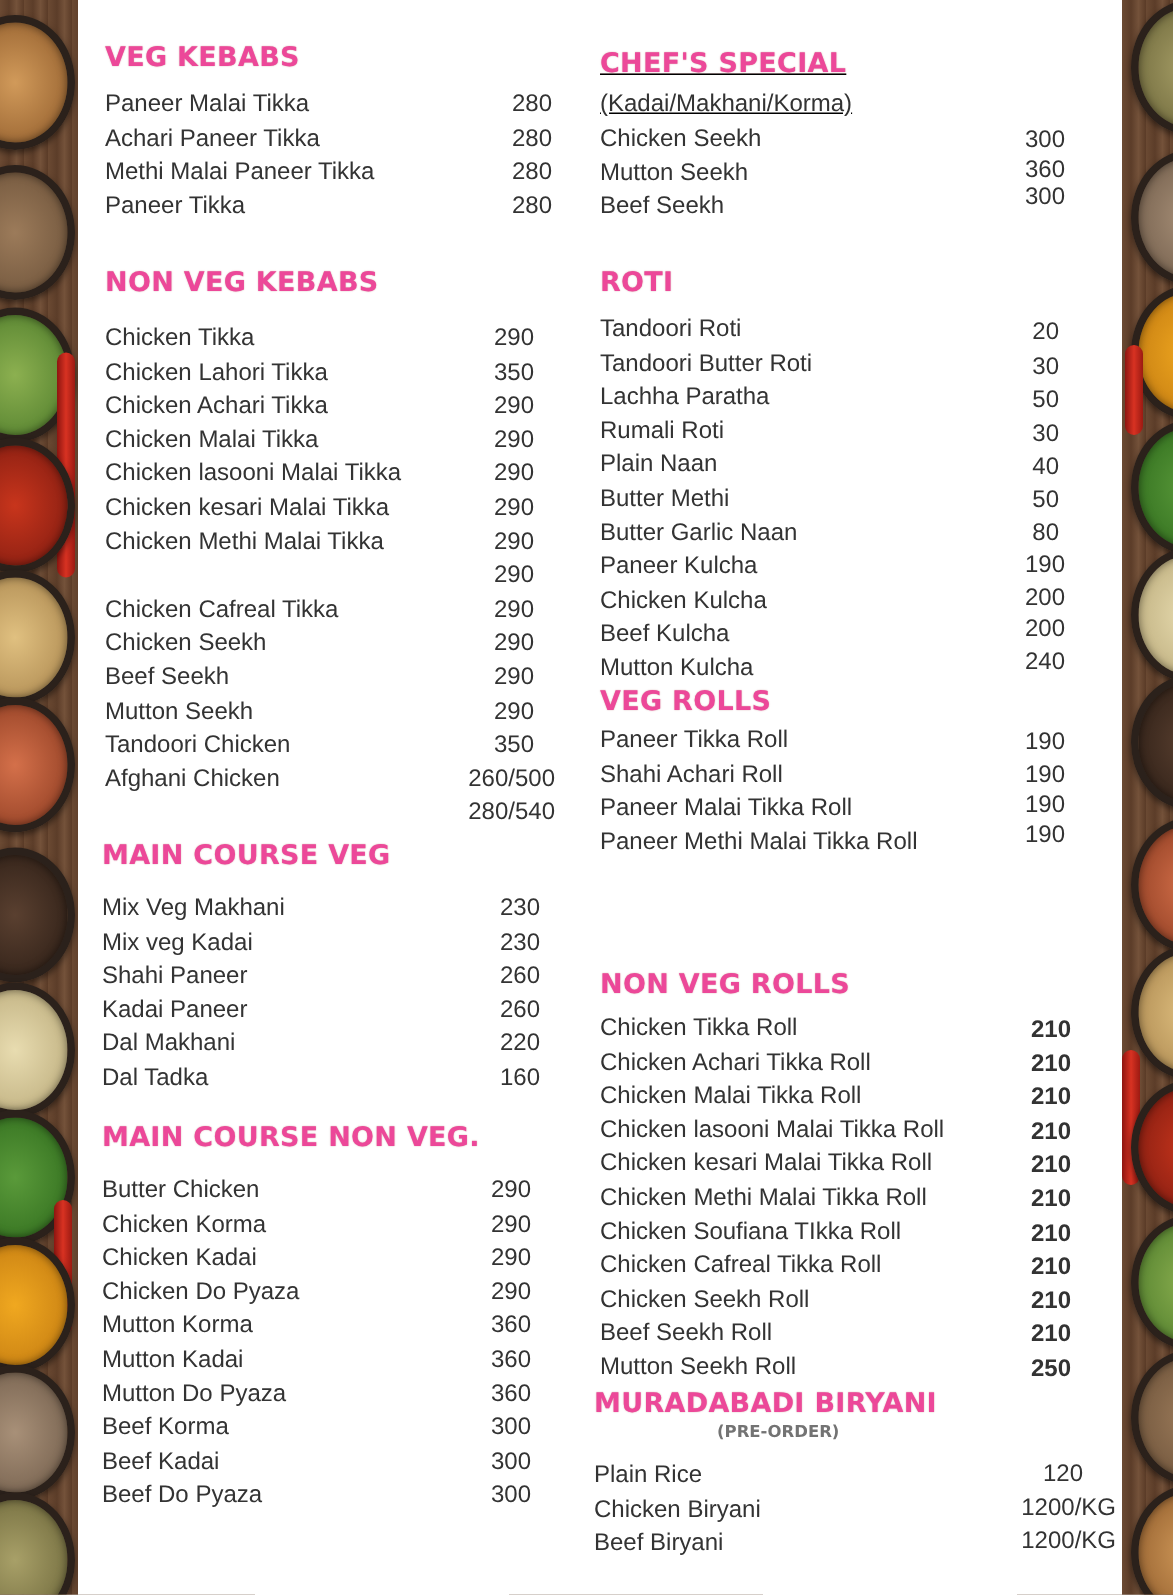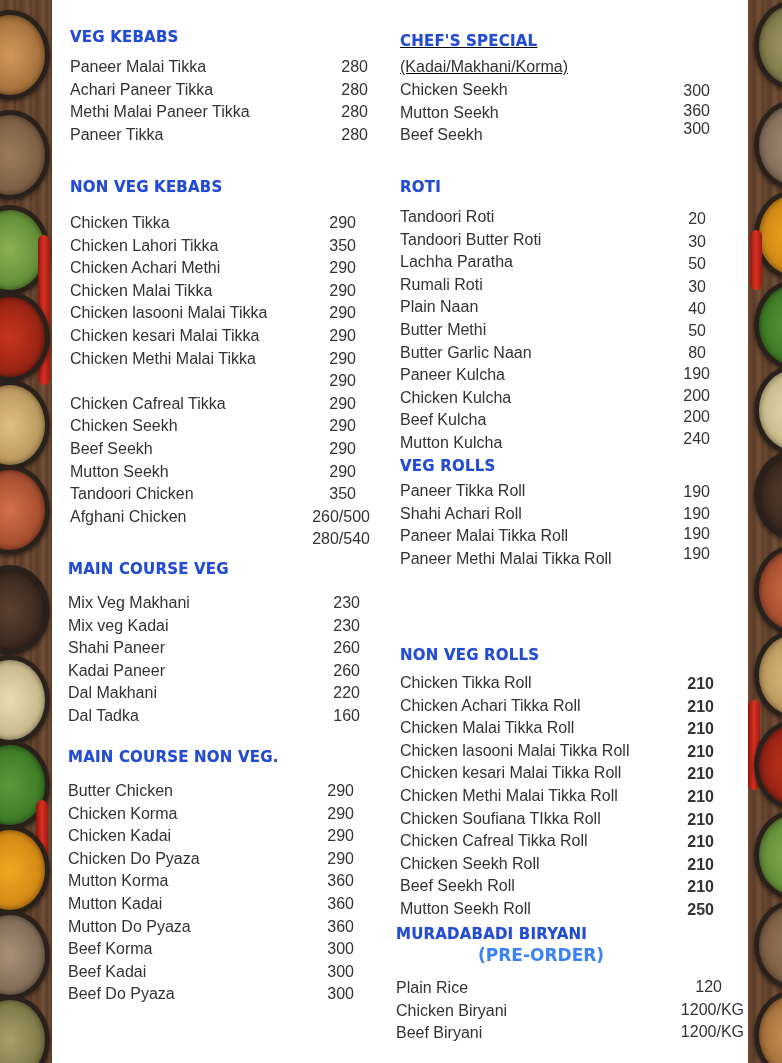--- a/index.html
+++ b/index.html
@@ -26,27 +26,27 @@
   .paper {
     position: absolute; left: 52px; top: 0; width: 696px; height: 1063px;
     background: #ffffff;
   }
   .col { position: absolute; top: 0; }
   .col.left { left: 18px; width: 300px; }
   .col.right { left: 348px; width: 336px; }
   .section { position: absolute; left: 0; right: 0; }
   .heading {
     font-family: "DejaVu Sans", sans-serif; font-weight: bold;
-    color: #1d4ed8; font-size: 15px; letter-spacing: 0.2px;
+    color: #ec4899; font-size: 18px; letter-spacing: 0.2px;
     text-shadow: 0 0 1px rgba(139,26,26,0.4);
     white-space: nowrap;
   }
   .subheading {
     font-family: "DejaVu Sans", sans-serif; font-weight: bold;
-    color: #3b82f6; font-size: 17px; margin-left: 82px; margin-top: 2px;
+    color: #737373; font-size: 11px; margin-left: 82px; margin-top: 2px;
   }
   .note { font-size: 16px; color: #333; margin-top: 6px; height: 22px; line-height: 22px; }
   .items { margin-top: 8px; }
   .item { position: relative; height: 22.6px; line-height: 22.6px; font-size: 16px; color: #333; white-space: nowrap; }
   .item .price { position: absolute; top: 0; text-align: right; }
   .col.left .item .price { right: 2px; }
   .col.right .item .price { right: 26px; }
   .shifted-nonveg .item .price { right: 0px; font-weight: bold; }
   .biryani .item .price { right: -6px; }
   .item-name { display: inline-block; }
@@ -100,21 +100,21 @@
         <div class="item"><span class="item-name">Methi Malai Paneer Tikka</span><span class="price">280</span></div>
         <div class="item"><span class="item-name">Paneer Tikka</span><span class="price">280</span></div>
       </div>
     </div>
 
     <div class="section" style="top:178px;">
       <div class="heading">NON VEG KEBABS</div>
       <div class="items" style="margin-top:16px;">
         <div class="item"><span class="item-name">Chicken Tikka</span><span class="price" style="right:14px">290</span></div>
         <div class="item"><span class="item-name">Chicken Lahori Tikka</span><span class="price" style="right:14px">350</span></div>
-        <div class="item"><span class="item-name">Chicken Achari  Methi</span><span class="price" style="right:14px">290</span></div>
+        <div class="item"><span class="item-name">Chicken Achari  Tikka</span><span class="price" style="right:14px">290</span></div>
         <div class="item"><span class="item-name">Chicken Malai Tikka</span><span class="price" style="right:14px">290</span></div>
         <div class="item"><span class="item-name">Chicken lasooni Malai Tikka</span><span class="price" style="right:14px">290</span></div>
         <div class="item"><span class="item-name">Chicken kesari Malai Tikka</span><span class="price" style="right:14px">290</span></div>
         <div class="item"><span class="item-name">Chicken Methi Malai  Tikka</span><span class="price" style="right:14px">290</span></div>
         <div class="item"><span class="price" style="right:14px">290</span></div>
         <div class="item"><span class="item-name">Chicken Cafreal Tikka</span><span class="price" style="right:14px">290</span></div>
         <div class="item"><span class="item-name">Chicken Seekh</span><span class="price" style="right:14px">290</span></div>
         <div class="item"><span class="item-name">Beef Seekh</span><span class="price" style="right:14px">290</span></div>
         <div class="item"><span class="item-name">Mutton Seekh</span><span class="price" style="right:14px">290</span></div>
         <div class="item"><span class="item-name">Tandoori Chicken</span><span class="price" style="right:14px">350</span></div>

